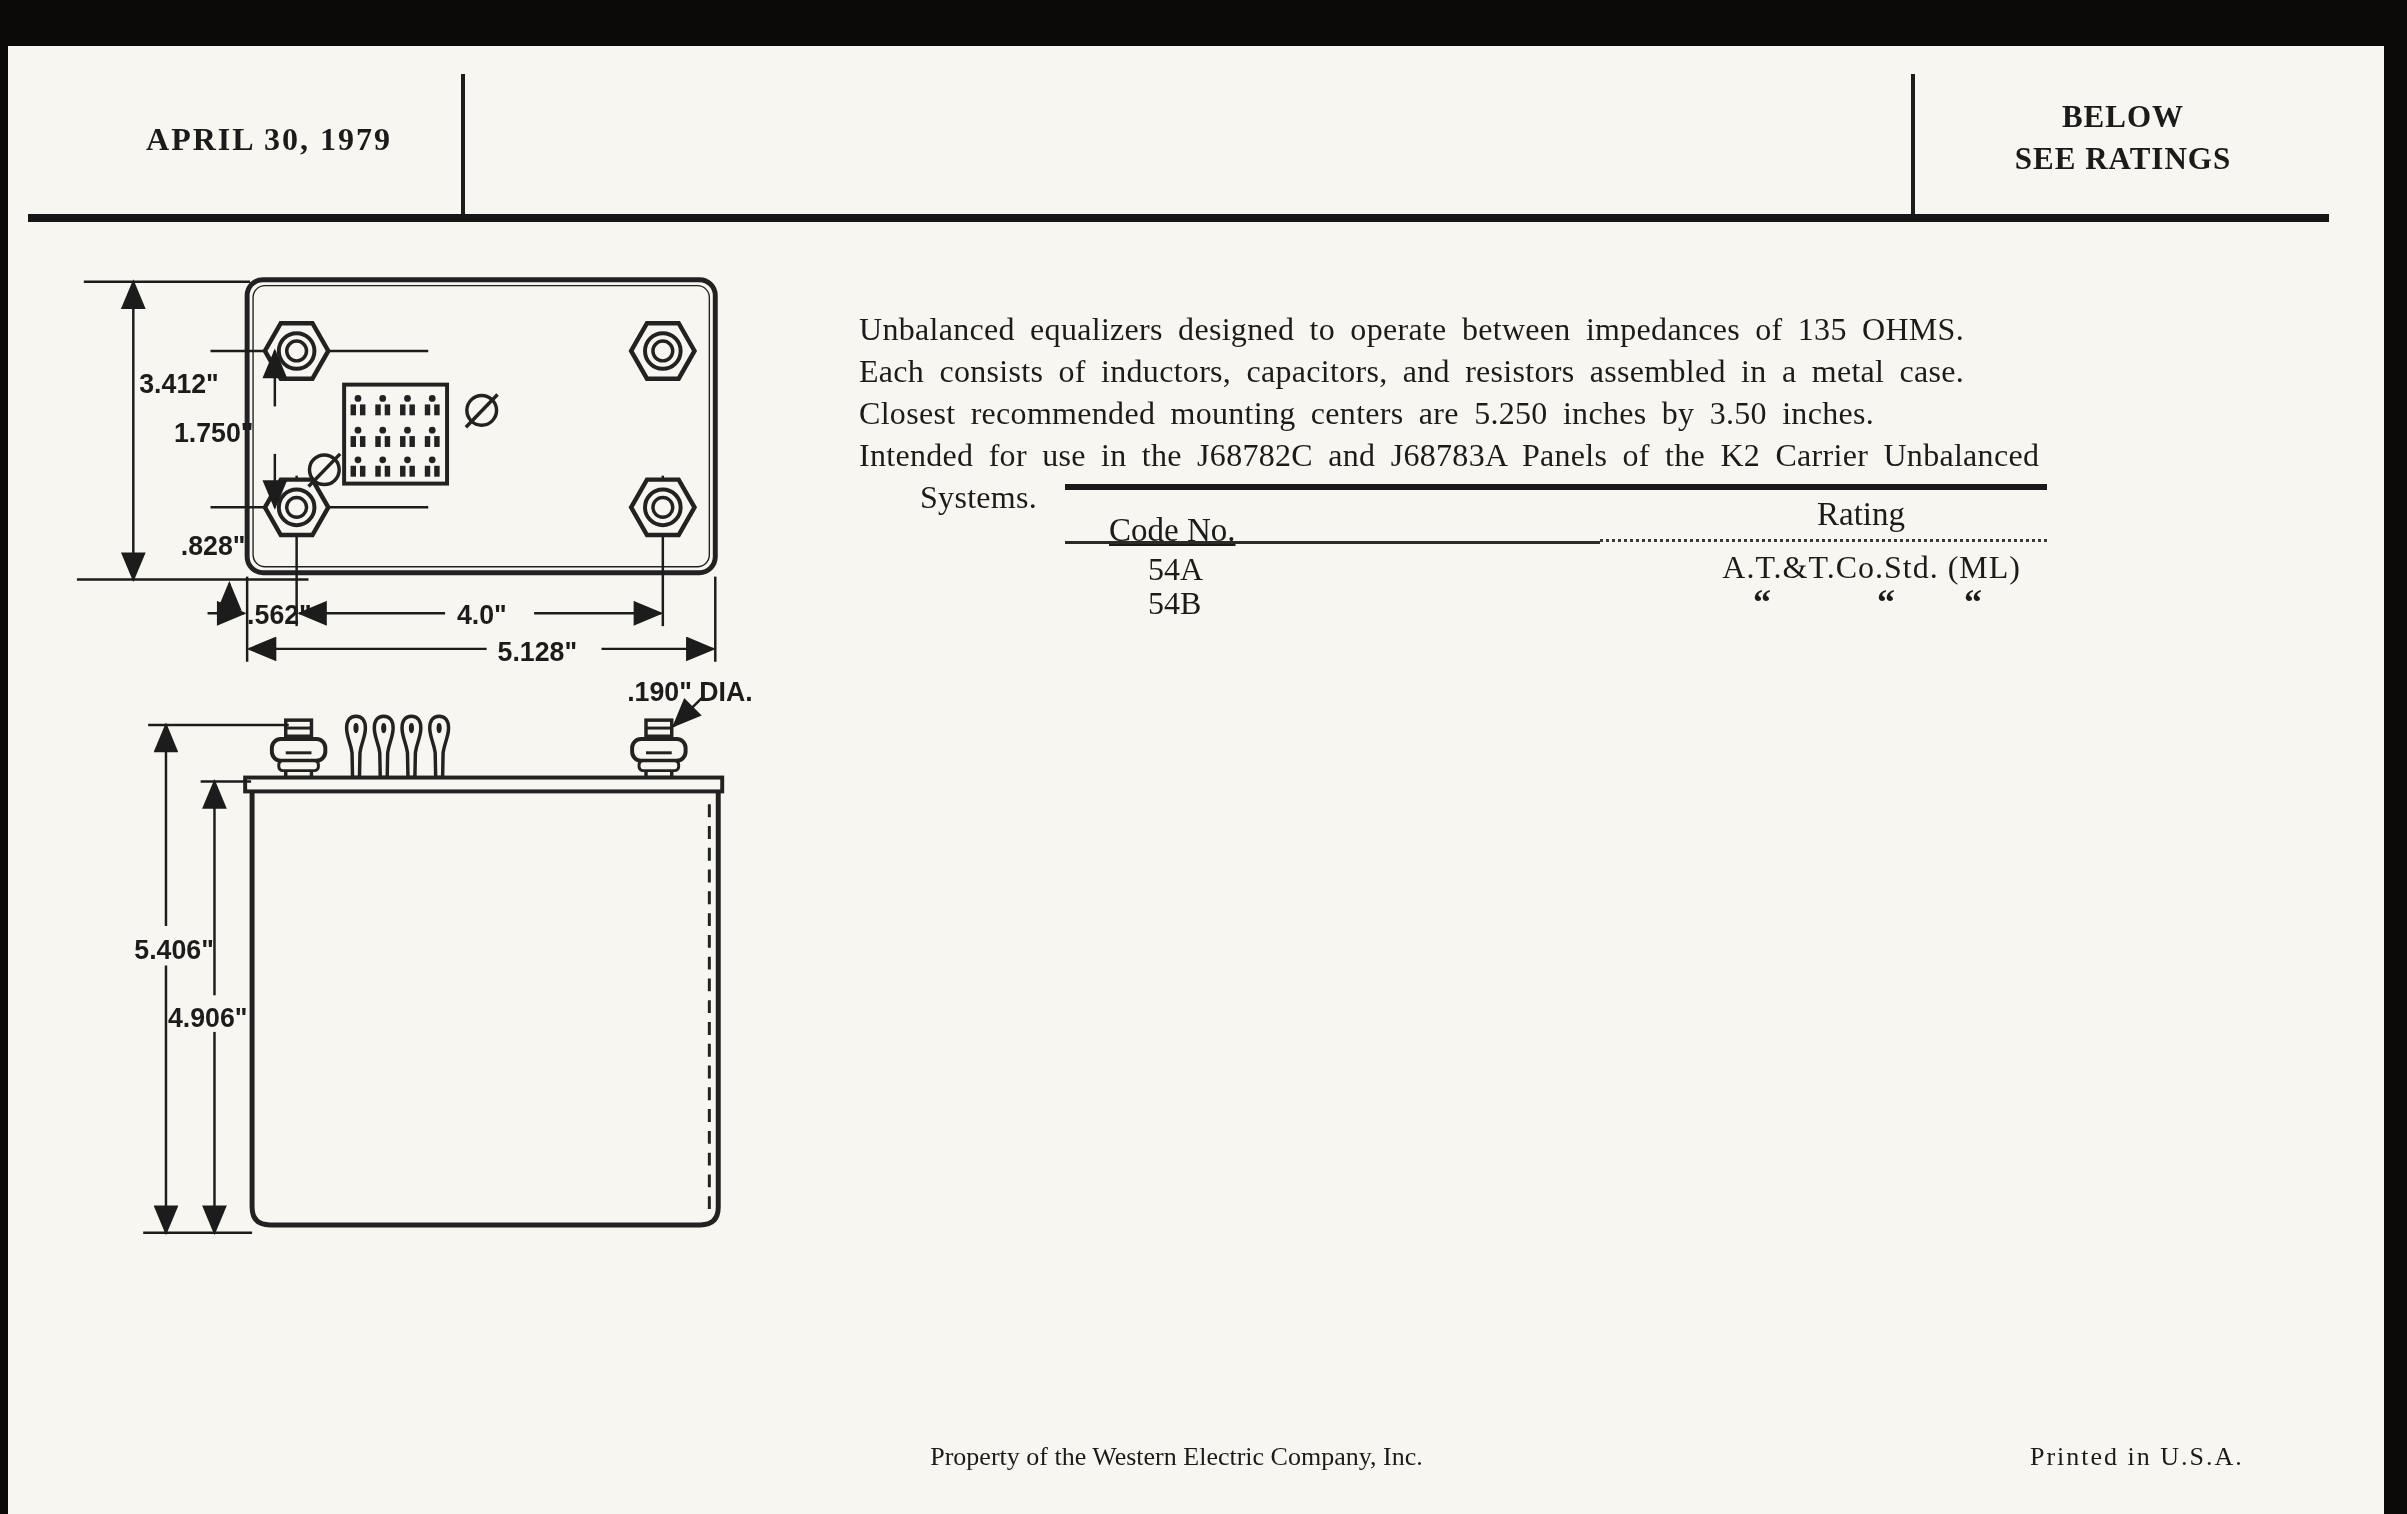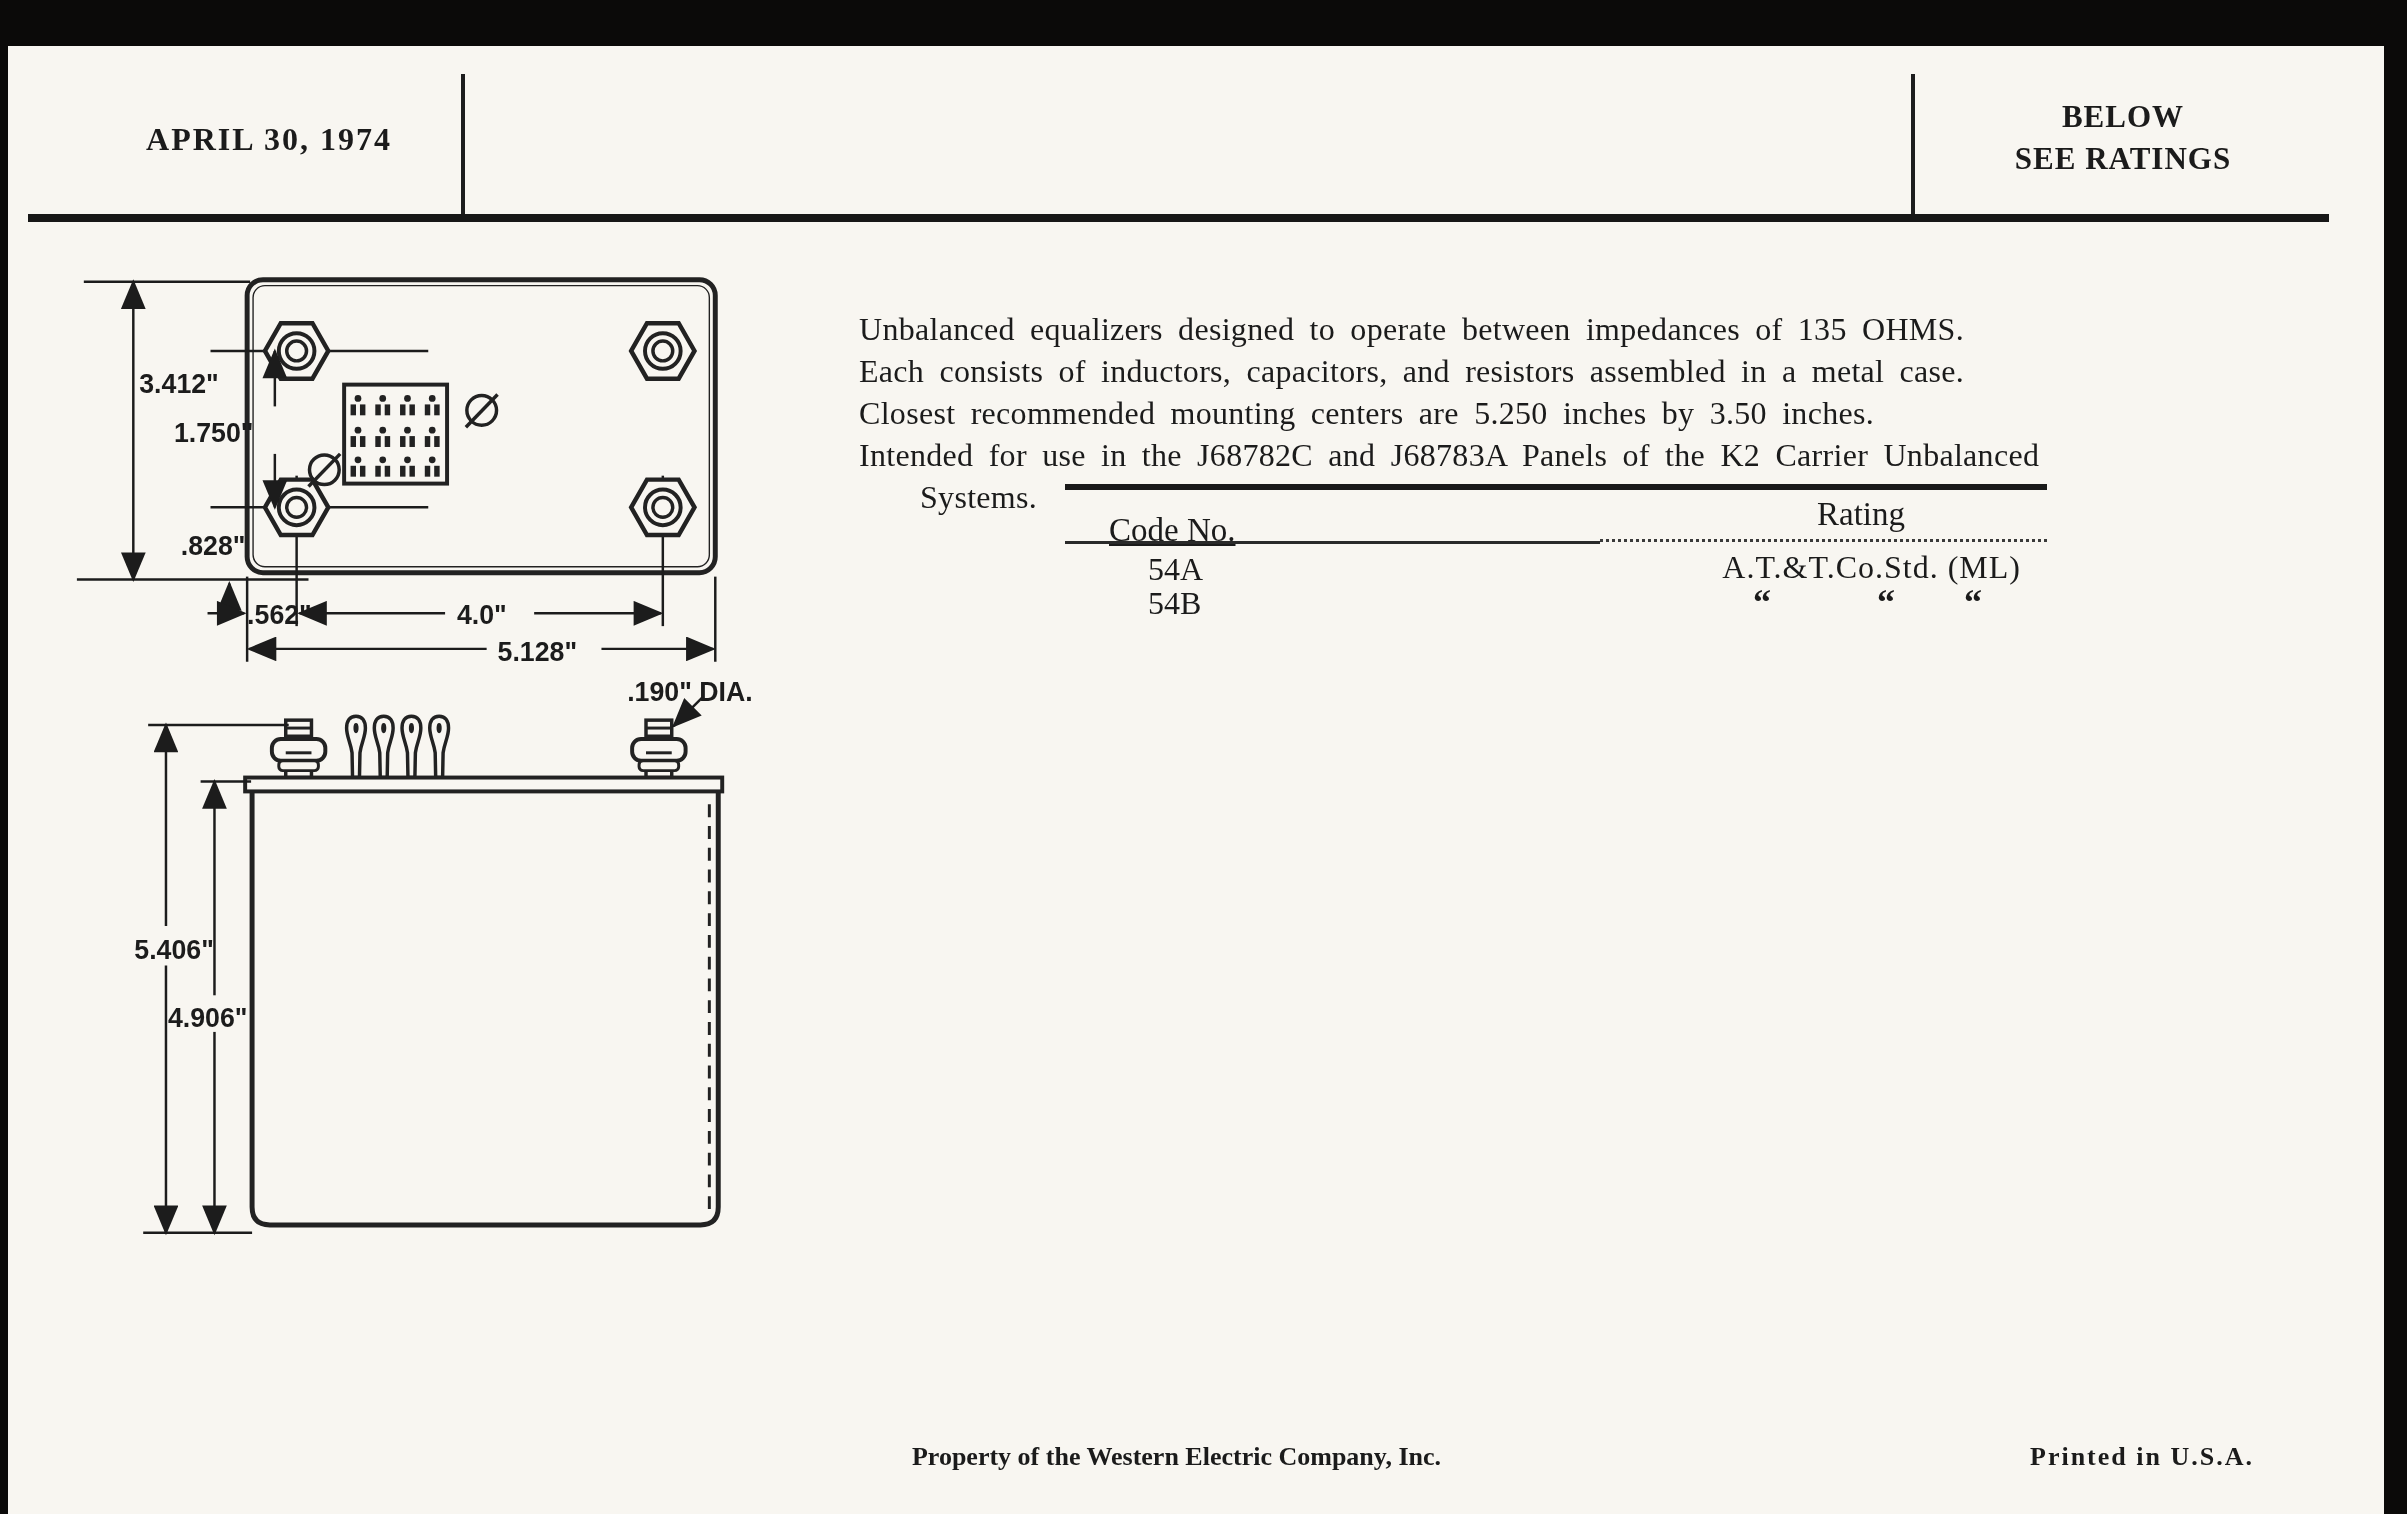--- a/index.html
+++ b/index.html
@@ -36,40 +36,40 @@
   .rt-mid-dot{left:535px;top:55px;width:447px;height:0;border-top:3px dotted #3a3a3a;}
   .rt-h1{left:44px;top:28px;font-size:33px;text-decoration:underline;}
   .rt-h2{left:697px;top:12px;width:198px;text-align:center;font-size:33px;}
   .rt-c1{left:83px;top:67px;font-size:32px;}
   .rt-c2{left:83px;top:101px;font-size:32px;}
   .rt-r1{right:26px;top:65px;font-size:32px;text-align:right;letter-spacing:1px;}
   .rt-ditto{top:97px;width:44px;text-align:center;font-size:36px;font-weight:bold;}
   .rt-d1{left:675px;} .rt-d2{left:799px;} .rt-d3{left:886px;}
 
   
-  .foot{font-size:26px;font-weight:bold;}
+  .foot{font-size:26px;font-weight:normal;}
   .foot-left{left:842px;top:1396px;width:653px;text-align:center;}
   .foot-right{left:2022px;top:1396px;width:257px;letter-spacing:2px;}
 
   
   .drawing{left:59px;top:202px;}
   .dim{stroke:#1c1c1c;stroke-width:2.5;fill:none;}
   .edge{stroke:#222;stroke-width:5;fill:none;}
   .edge-thin{stroke:#222;stroke-width:3.5;fill:none;}
   .dimtext{font-family:"Liberation Sans", sans-serif;font-size:27px;font-weight:600;fill:#1c1c1c;}
 </style>
 </head>
 <body>
 
 <div class="band band-top abs"></div>
 <div class="band band-left abs"></div>
 
 <div class="page abs">
 
-  <div class="abs hdr-date nowrap">APRIL 30, 1974</div>
+  <div class="abs hdr-date nowrap">APRIL 30, 1979</div>
   <div class="abs hdr-div hdr-div1"></div>
   <div class="abs hdr-div hdr-div2"></div>
   <div class="abs hdr-ratings">
     <div>BELOW</div>
     <div>SEE RATINGS</div>
   </div>
   <div class="abs hdr-rule"></div>
 
   <div class="abs desc">
     <div>Unbalanced equalizers designed to operate between impedances of 135 OHMS.</div>

